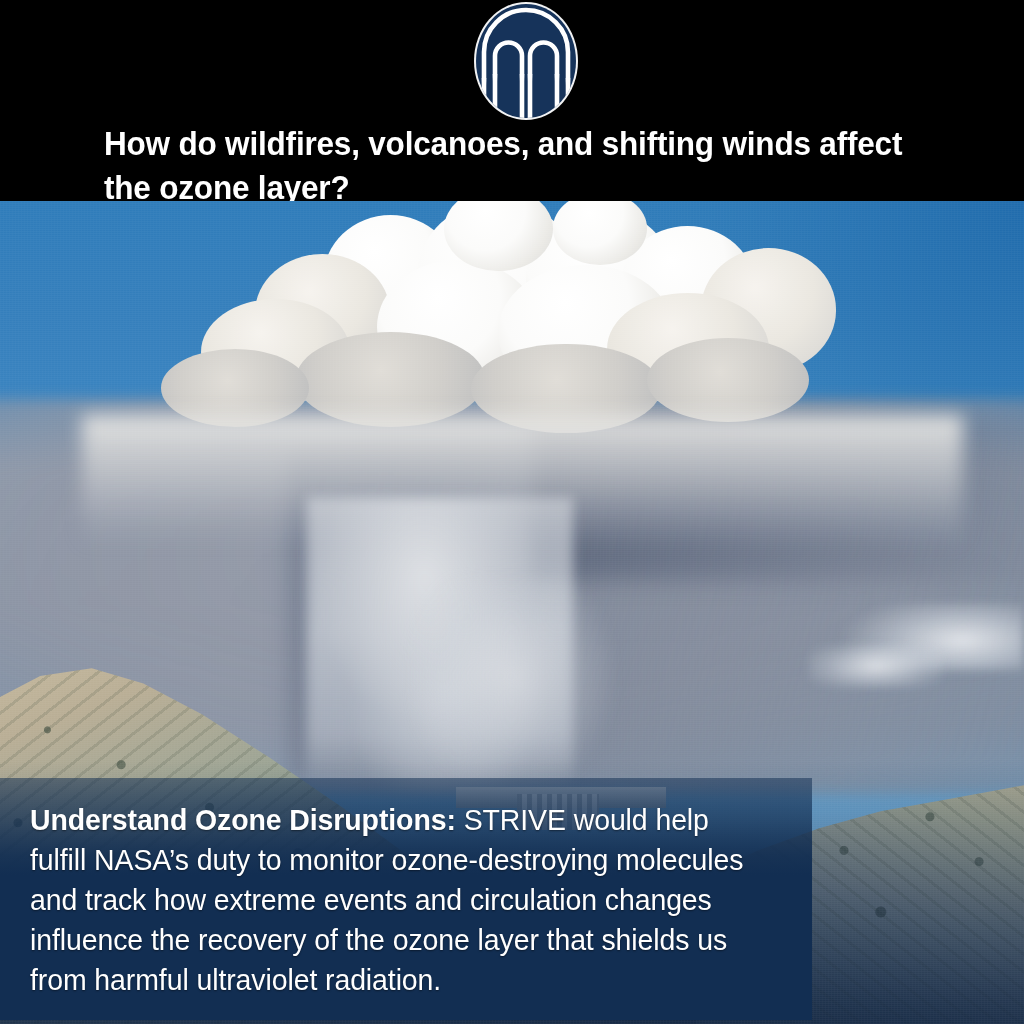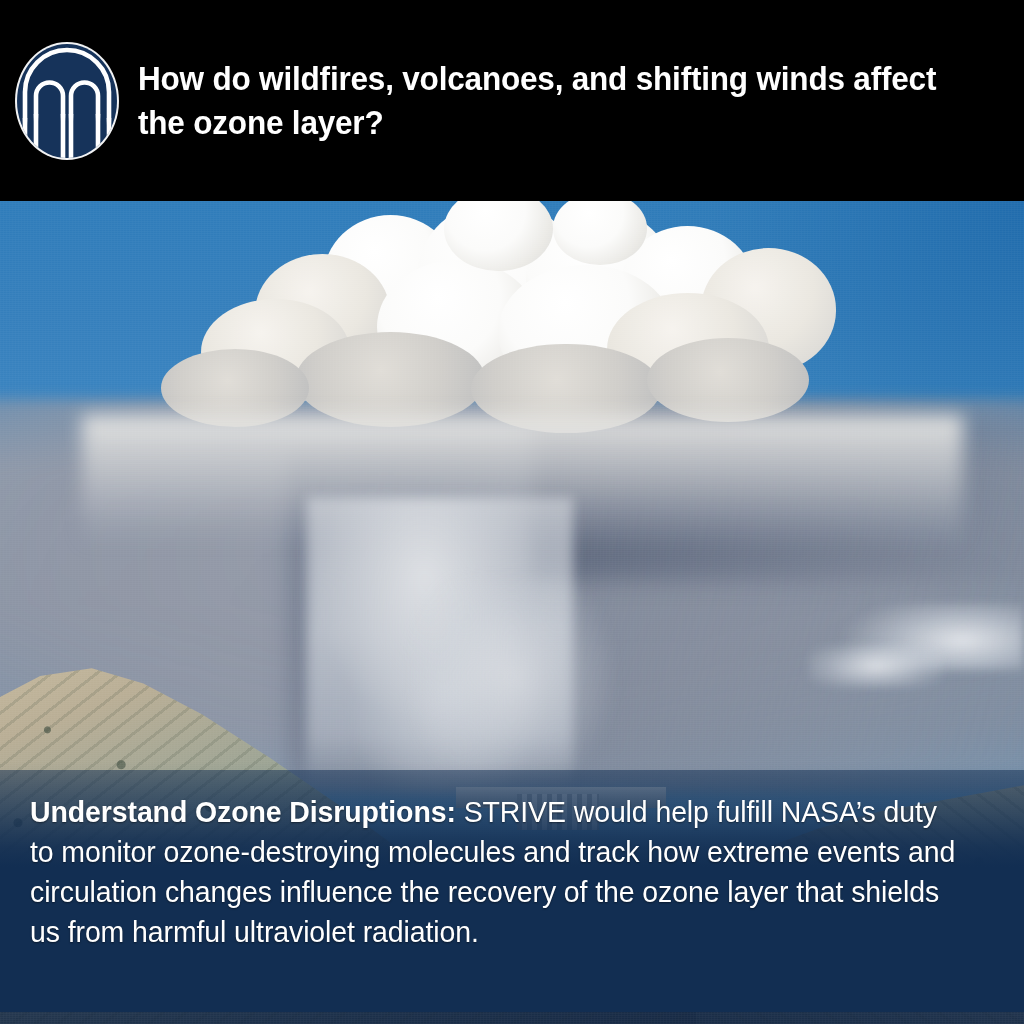--- a/index.html
+++ b/index.html
@@ -4,21 +4,21 @@
 <style>
   * { margin:0; padding:0; box-sizing:border-box; }
   html,body { width:1024px; height:1024px; overflow:hidden; background:#000; }
   body { font-family:"Liberation Sans", sans-serif; }
 
   .poster { position:relative; width:1024px; height:1024px; overflow:hidden; background:#000; }
 
   
   .header {
     position:absolute; left:0; top:0; width:1024px; height:201px;
-    background:#000000; display:flex; align-items:center; padding-left:12px;
+    background:#000000; display:flex; align-items:center; padding-left:28px;flex-direction:column;
   }
   .logo-wrap { width:110px; height:122px; flex:0 0 auto; position:relative; }
   .logo-svg { display:block; width:110px; height:122px; }
 
   .header-title {
     margin-left:16px; color:#ffffff; font-weight:bold;
     font-size:33.5px; line-height:1.30; letter-spacing:-0.2px;
     max-width:860px; transform:scaleX(0.94); transform-origin:left center;
     text-shadow:0 0 1px rgba(0,0,0,.4);
   }
@@ -179,21 +179,21 @@
   }
 
   
   .fg-shadow {
     position:absolute; left:0; bottom:0; width:100%; height:32%;
     background:linear-gradient(to bottom, rgba(18,38,66,0) 0%, rgba(18,38,66,.30) 38%, rgba(16,36,64,.62) 78%, rgba(15,34,62,.80) 100%);
   }
 
   
   .caption {
-    position:absolute; left:0; bottom:12px; width:1024px; height:242px;
+    position:absolute; left:0; bottom:4px; width:812px; height:242px;
     background:linear-gradient(to bottom,
         rgba(18,46,82,.52) 0%,
         rgba(18,46,82,.72) 18%,
         rgba(18,46,82,.93) 32%,
         #122e52 40%, #122e52 100%);
     padding:22px 30px 0 30px;
   }
   .caption-text {
     color:#ffffff; font-size:29.5px; line-height:1.36; letter-spacing:-0.1px;
     transform:scaleX(0.965); transform-origin:left top;

